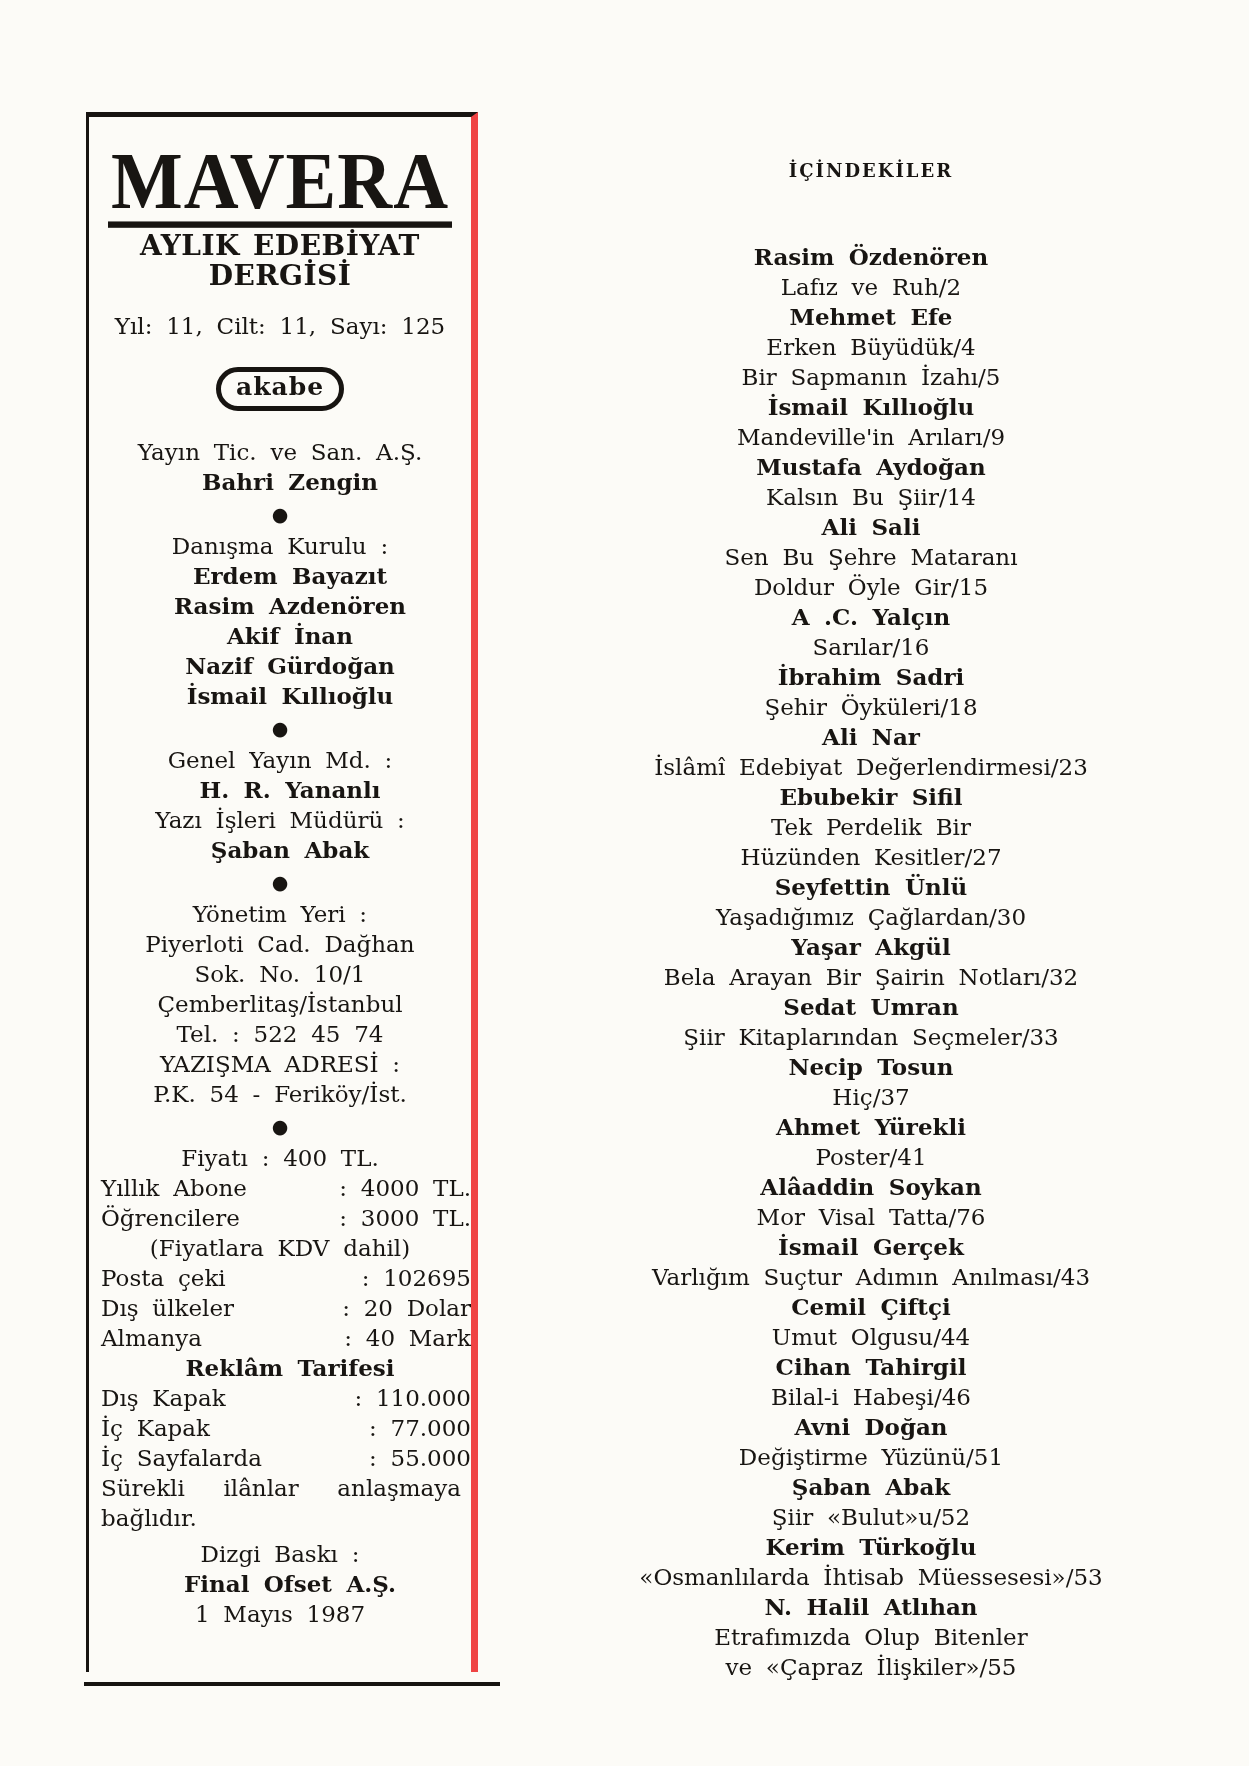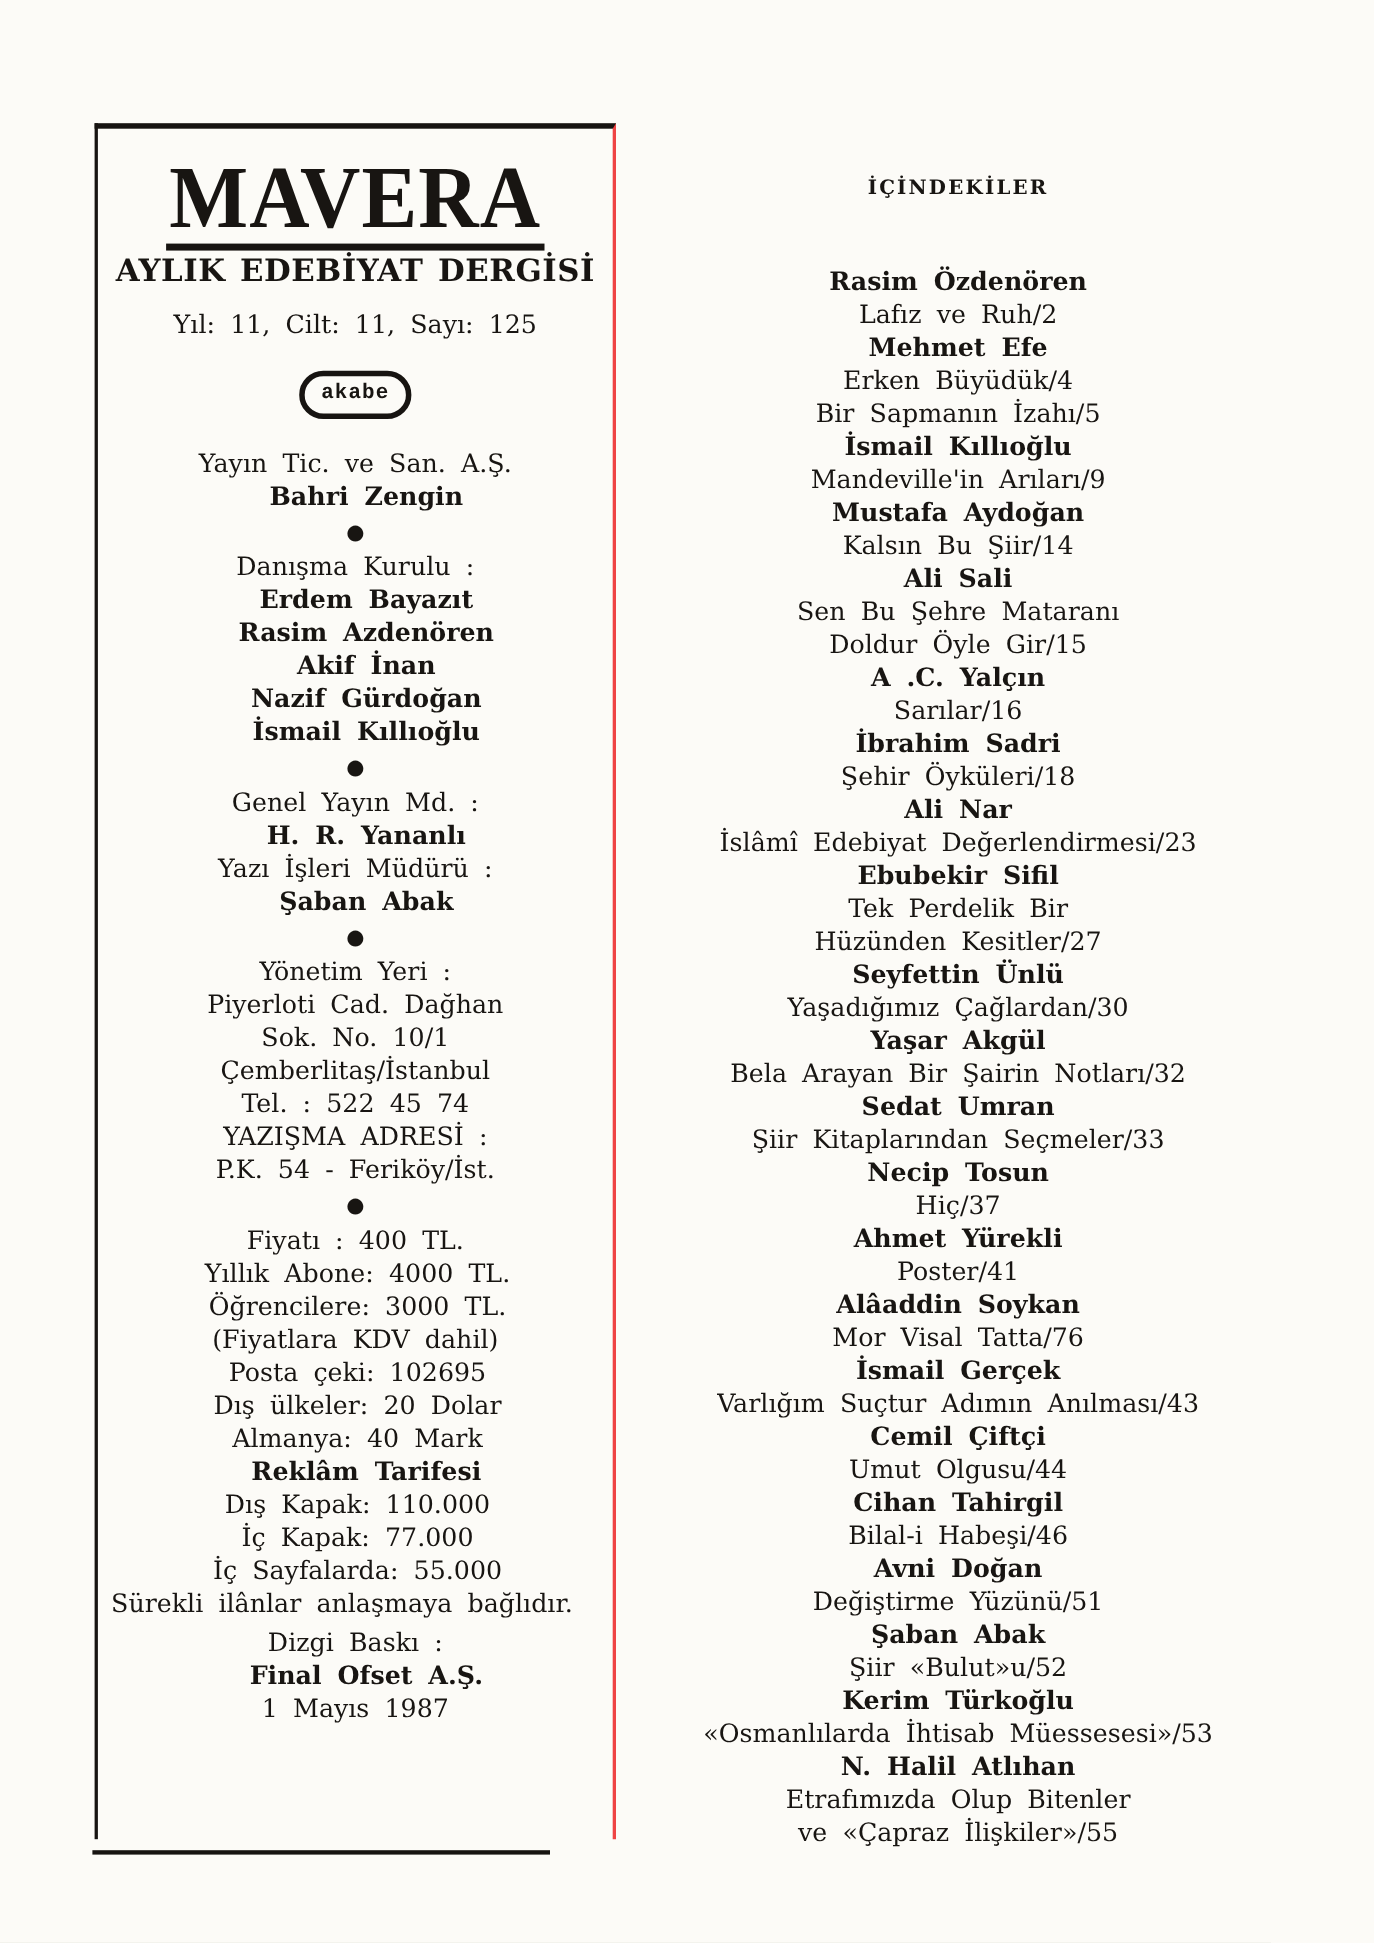--- a/index.html
+++ b/index.html
@@ -5,25 +5,25 @@
   html,body { margin:0; padding:0; }
   body { background:#e8e6e0; }
   .page {
     position:relative; width:1249px; height:1766px;
     background:#fcfbf7; overflow:hidden;
     font-family:"DejaVu Serif","Liberation Serif",serif;
     color:#181512;
   }
   
   .masthead {
-    position:absolute; left:86px; top:112px; width:474px; height:1560px;
+    position:absolute; left:86px; top:112px; width:392px; height:1560px;
     box-sizing:border-box;
     border-top:5px solid #171411;
     border-left:3px solid #171411;
-    border-right:3px solid #ef4444;
+    border-right:7px solid #ef4444;
     text-align:center;
     font-size:23px; line-height:30px; word-spacing:0.28em;
     font-weight:500;
   }
   .logo-wrap { margin-top:26px; }
   .logo {
     display:inline-block;
     font-family:"Liberation Serif","DejaVu Serif",serif;
     font-weight:bold; font-size:76px; line-height:70px;
     letter-spacing:1px; word-spacing:0;
@@ -31,30 +31,30 @@
     transform:scaleY(1.06); transform-origin:top center;
   }
   .logo-sub {
     margin-top:8px; font-weight:bold; font-size:28px;
     letter-spacing:0.5px; word-spacing:0.1em;
   }
   .issue-line { margin-top:20px; }
   .badge-row { margin-top:26px; }
   .badge {
     display:inline-block; border:5px solid #171411; border-radius:26px;
-    padding:0px 15px 4px; font-weight:bold; font-size:19px;
-    letter-spacing:1px; line-height:30px; word-spacing:0;font-family:Liberation Mono, monospace;
+    padding:0px 15px 4px; font-weight:bold; font-size:25px;
+    letter-spacing:1px; line-height:30px; word-spacing:0;
   }
   .mt26 { margin-top:26px; }
   .mt6  { margin-top:6px; }
   .b { font-weight:bold;margin-left:20px; }
   .sep { font-size:19px; line-height:26px; margin:4px 0; }
   .kv {
-    display:flex; justify-content:center;
-    text-align:left; padding:0 20px 0 12px;margin-left:12px;
+    display:flex; justify-content:space-between;
+    text-align:left; padding:0 0 0 12px;
   }
   .kv .v { text-align:right; }
   .just {
     text-align:justify; text-align-last:left;
     padding:0 10px 0 12px;
   }
   .bottom-rule {
     position:absolute; left:84px; top:1682px; width:416px; height:4px;
     background:#171411;
   }

